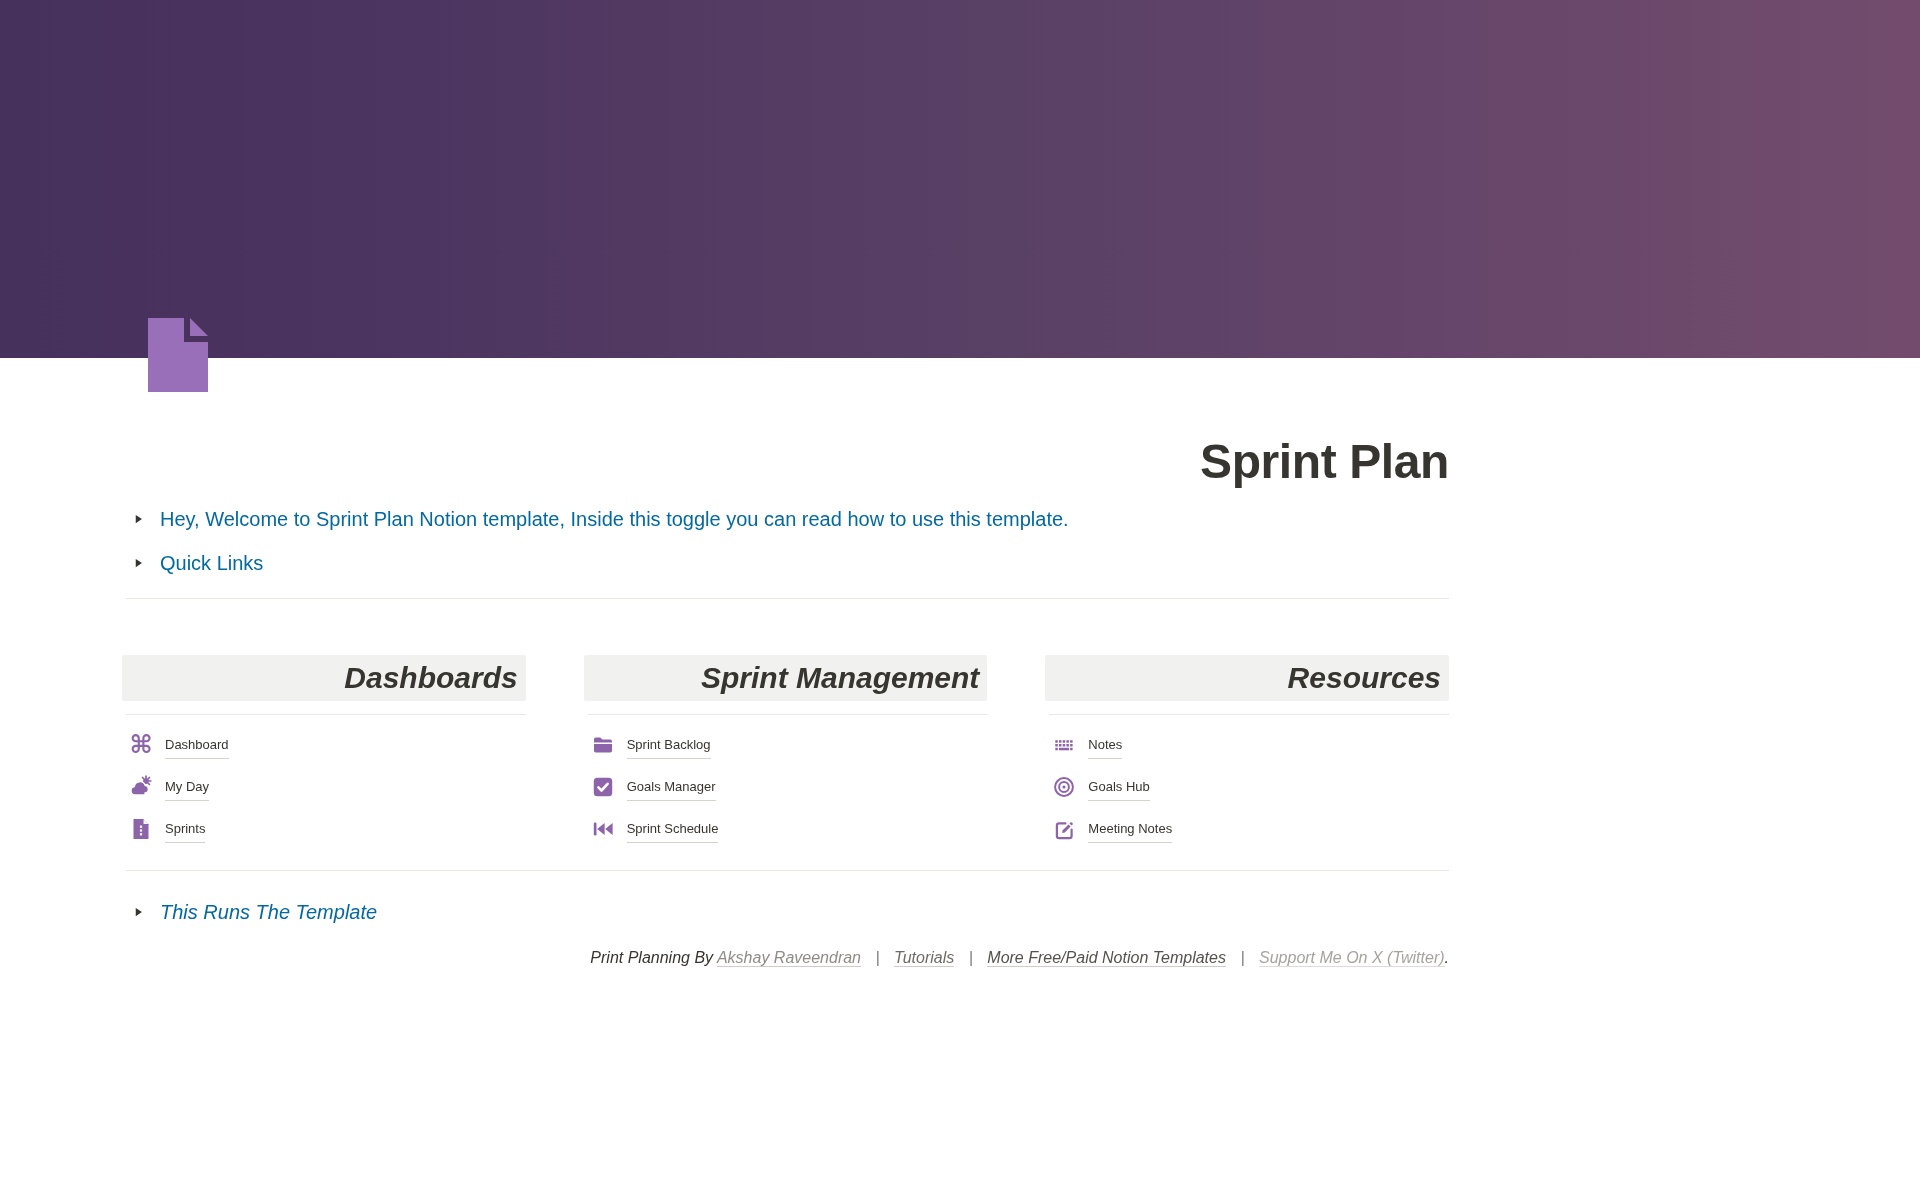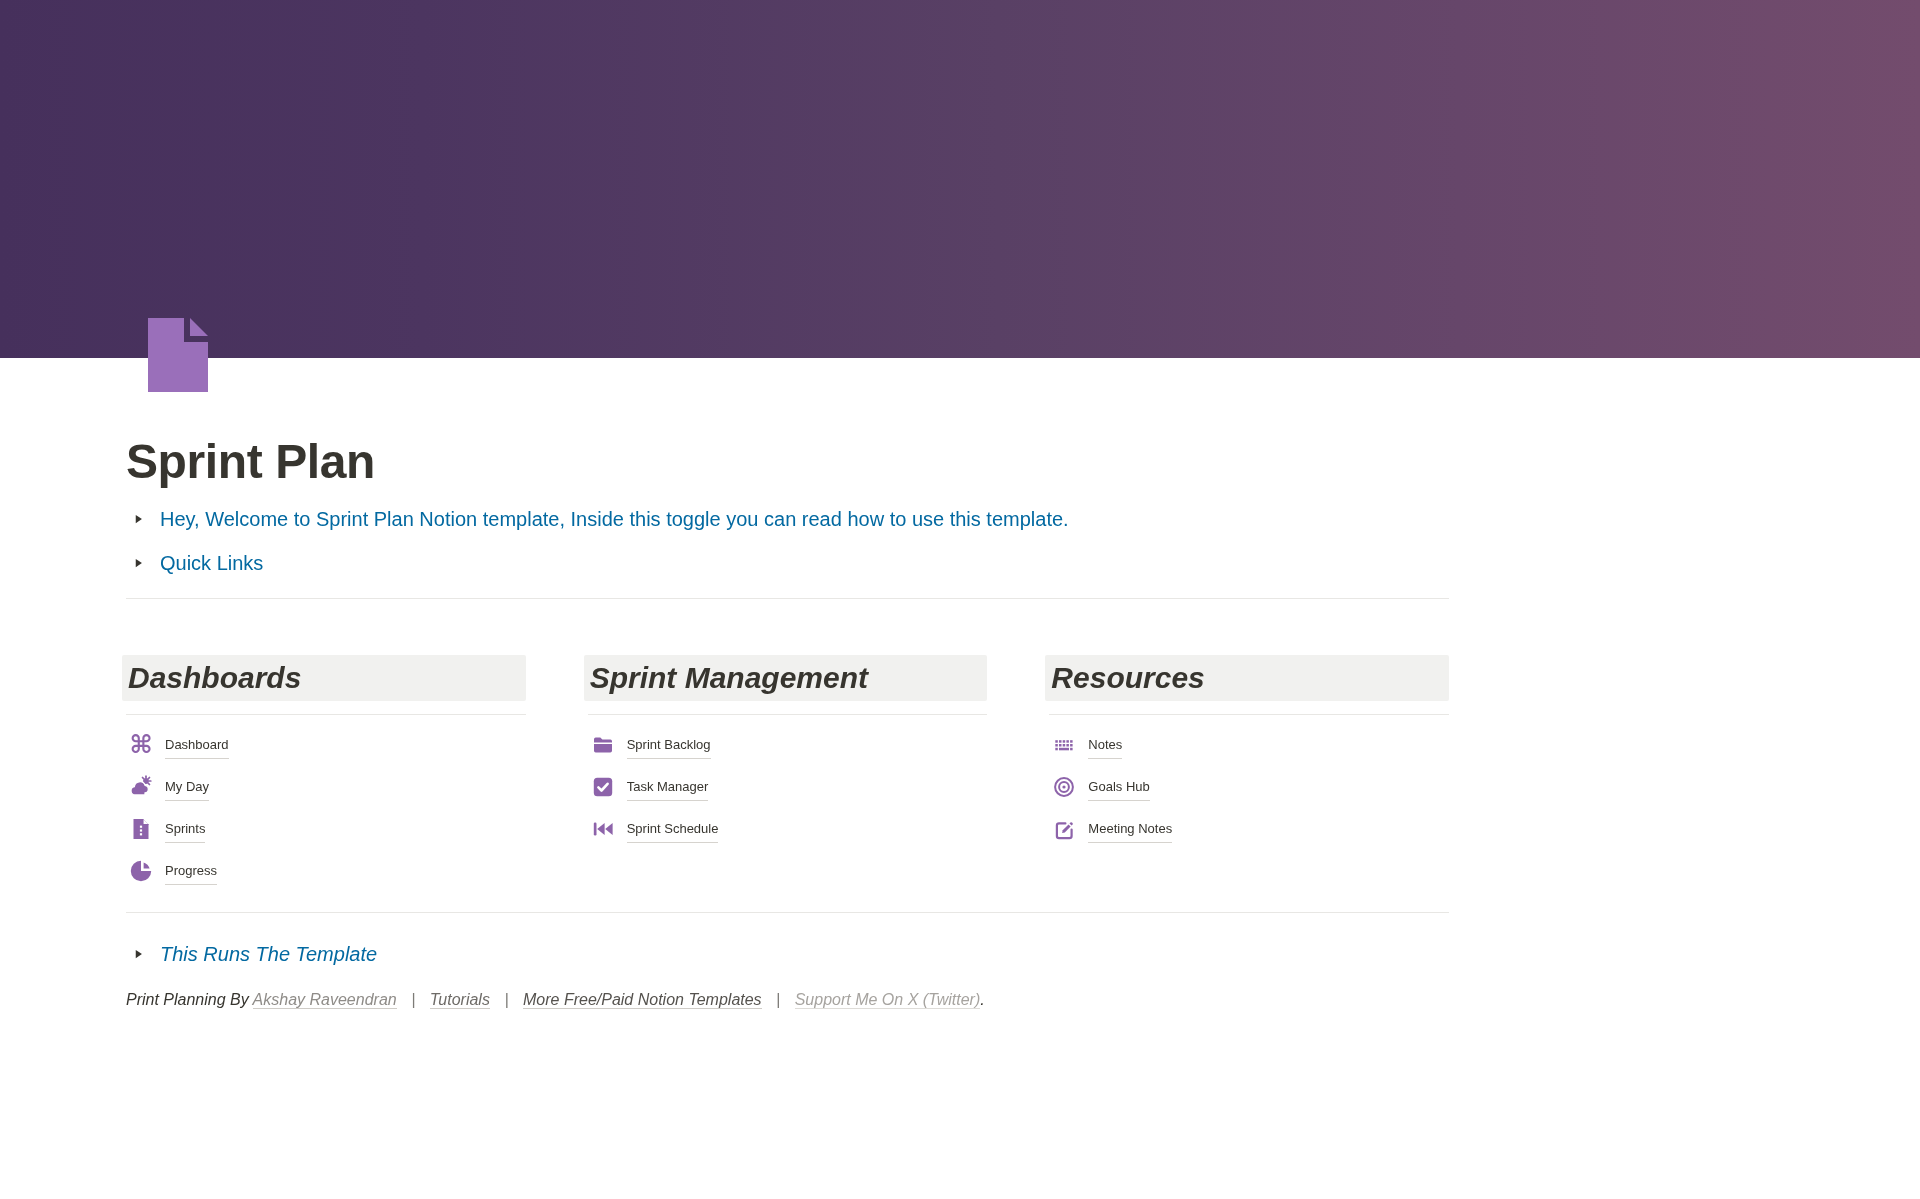--- a/index.html
+++ b/index.html
@@ -14,20 +14,21 @@
   }
   .cover {
     width: 1920px;
     height: 358px;
     background: linear-gradient(90deg, #46305c 0%, #4c3560 22%, #594065 52%, #66466a 76%, #734c6d 100%);
   }
   .content {
     position: relative;
     width: 1559px;
     padding: 0 110px 0 126px;
+    text-align: right;
   }
   .page-icon {
     position: absolute;
     left: 146px;
     top: -42px;
     width: 64px;
     height: 78px;
     cursor: pointer;
   }
   h1.page-title {
@@ -208,29 +209,20 @@
             <path d="M14 2 L19.5 7.5 H14 Z" fill="#ffffff"></path>
             <path d="M14 2 L14 7.5 L19.5 7.5" fill="none" stroke="#8d63aa" stroke-width="1.1"></path>
             <rect x="10.9" y="8.6" width="2.2" height="2.2" fill="#ffffff"></rect>
             <rect x="10.9" y="12.4" width="2.2" height="2.2" fill="#ffffff"></rect>
             <rect x="10.9" y="16.2" width="2.2" height="2.2" fill="#ffffff"></rect>
           </svg>
         </span>
         <a>Sprints</a>
       </div>
 
-      <div class="item">
-        <span class="icon">
-          <svg width="24" height="24" viewBox="0 0 24 24">
-            <path d="M12 12 V1.8 A10.2 10.2 0 1 0 22.2 12 Z" fill="#8d63aa"></path>
-            <path d="M14.6 9.4 V3.4 a8.8 8.8 0 0 1 6 6 Z" fill="#8d63aa"></path>
-          </svg>
-        </span>
-        <a>Progress</a>
-      </div>
     </div>
 
     <div class="col">
       <div class="col-header">
         <h2>Sprint Management</h2>
       </div>
       <hr class="col-divider">
 
       <div class="item">
         <span class="icon">
@@ -242,21 +234,21 @@
         <a>Sprint Backlog</a>
       </div>
 
       <div class="item">
         <span class="icon">
           <svg width="24" height="24" viewBox="0 0 24 24">
             <rect x="2.8" y="2.8" width="18.4" height="18.4" rx="3.5" fill="#8d63aa"></rect>
             <polyline points="7.4,12.4 10.5,15.5 16.6,8.8" fill="none" stroke="#ffffff" stroke-width="2.6" stroke-linecap="round" stroke-linejoin="round"></polyline>
           </svg>
         </span>
-        <a>Task Manager</a>
+        <a>Goals Manager</a>
       </div>
 
       <div class="item">
         <span class="icon">
           <svg width="24" height="24" viewBox="0 0 24 24">
             <rect x="2.8" y="5.6" width="2.7" height="12.8" rx="1.2" fill="#8d63aa"></rect>
             <path d="M13.6 6.1 V17.9 L6.2 12 Z" fill="#8d63aa"></path>
             <path d="M21.6 6.1 V17.9 L14.2 12 Z" fill="#8d63aa"></path>
           </svg>
         </span>

